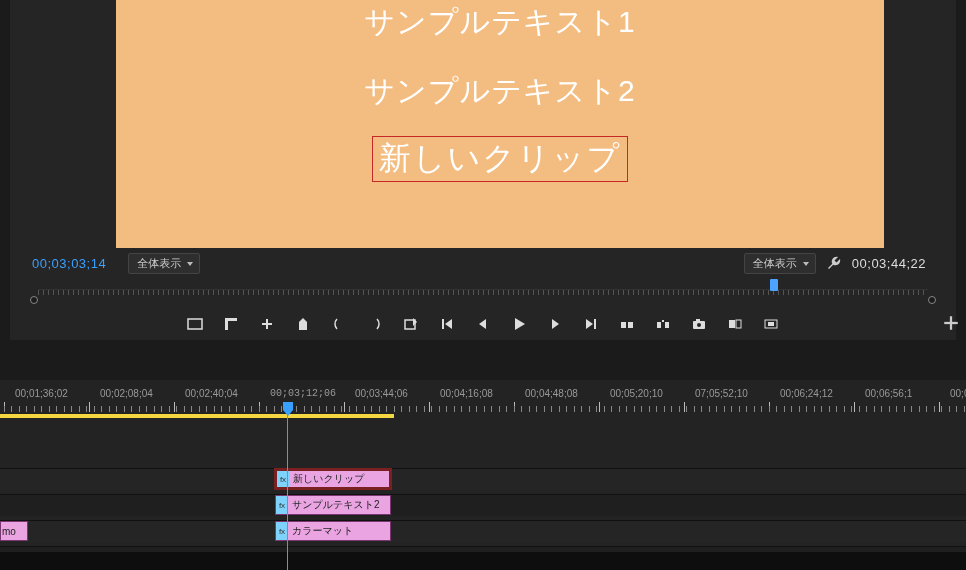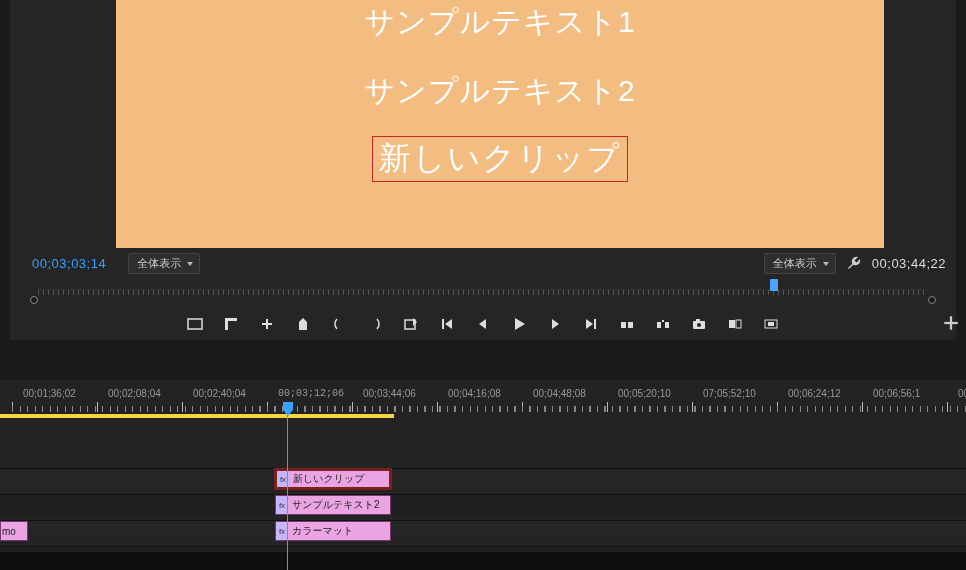--- a/index.html
+++ b/index.html
@@ -61,21 +61,21 @@
     content: ""; position: absolute; right: 6px; top: 8px;
     border-left: 3px solid transparent; border-right: 3px solid transparent;
     border-top: 4px solid #bbb;
   }
   .spacer { flex: 1; }
   .wrench {
     width: 16px; height: 16px; margin: 0 10px;
     display: inline-flex; align-items: center; justify-content: center;
     color: #ccc;
   }
-  .tc-right { color: #ddd; font-size: 13px; margin-right: 4px; letter-spacing: 0.5px; }
+  .tc-right { color: #ddd; font-size: 13px; margin-right: 24px; letter-spacing: 0.5px; }
 
   
   .mini-scrub {
     position: absolute;
     left: 18px; right: 18px; top: 282px; height: 20px;
   }
   .ms-track {
     position: absolute; left: 10px; right: 10px; top: 7px; height: 6px;
     background: repeating-linear-gradient(90deg,#555 0 1px,transparent 1px 5px);
     border-top: 1px solid #333;
@@ -116,21 +116,21 @@
     left: 0; right: 0; top: 350px; bottom: 0;
     background: #1b1b1b;
   }
   .tl-inner {
     position: absolute; left: 0; right: 0; top: 30px; bottom: 0;
     background: #232323;
   }
 
   
   .ruler {
-    position: absolute; left: 12px; right: 0; top: 38px; height: 24px; padding-left: 20px;
+    position: absolute; left: 4px; right: 0; top: 38px; height: 24px; padding-left: 20px;
   }
   .ruler-label {
     position: absolute; top: 0; font-size: 10px; color: #999;
     transform: translateX(-2px);
   }
   .ruler-ticks {
     position: absolute; left: 0; right: 0; top: 14px; height: 10px;
     background:
       repeating-linear-gradient(90deg,#888 0 1px,transparent 1px 7.5px),
       repeating-linear-gradient(90deg,#bbb 0 1px,transparent 1px 85px);
@@ -178,21 +178,21 @@
     display: flex; align-items: center;
     overflow: hidden;
   }
   .clip.selected {
     border: 2px solid #7a2020;
     box-shadow: 0 0 0 1px #7a2020;
   }
   .clip-fx {
     width: 12px; height: 100%;
     display: flex; align-items: center; justify-content: center;
-    background: #c4b5fd;
+    background: #7dd3fc;
     font-size: 8px; color: #333;
   }
   .clip-label {
     font-size: 10px; color: #222;
     margin-left: 4px; white-space: nowrap;
   }
   .clip.tiny {
     height: 20px; width: 24px;
     background: #e9a4e1; border: 1px solid #7a3670;
   }

